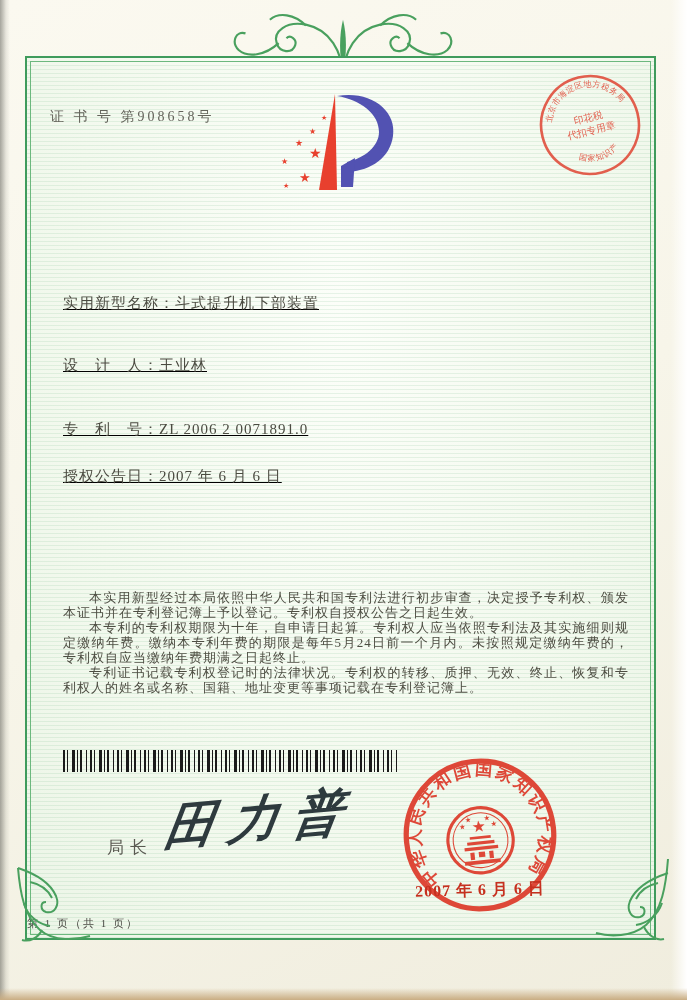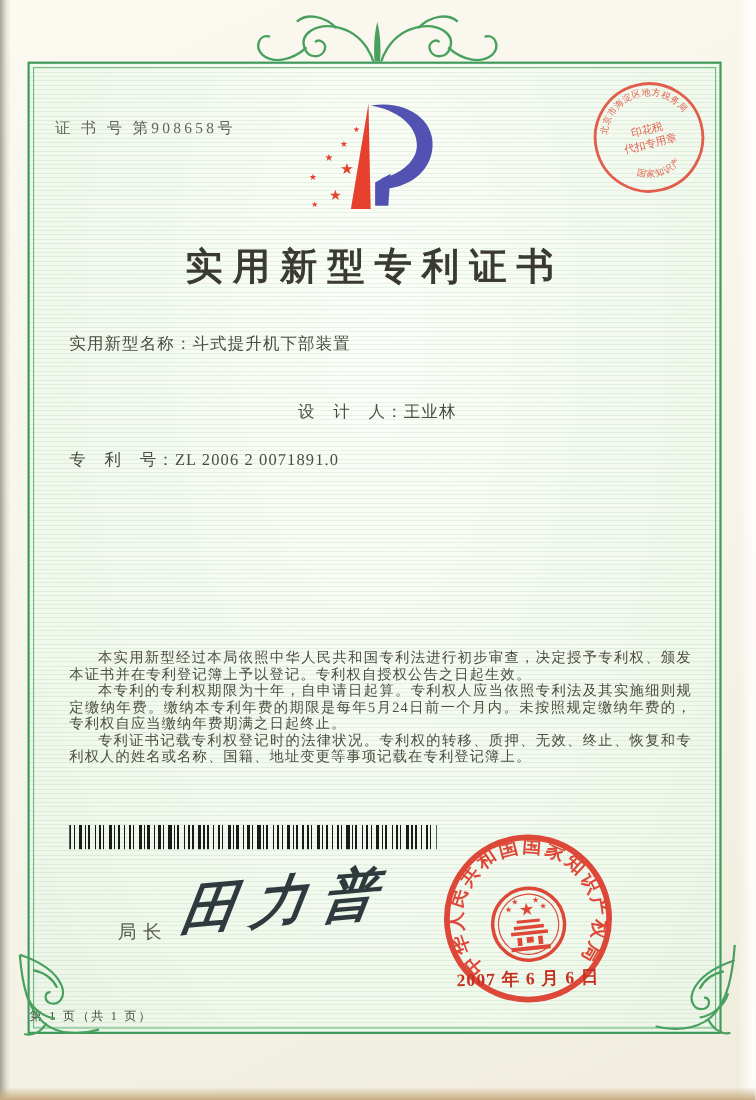--- a/index.html
+++ b/index.html
@@ -30,24 +30,24 @@
 
   .logo{position:absolute;left:248px;top:30px;width:140px;height:112px;}
   .tax-seal{position:absolute;left:510px;top:14px;width:106px;height:106px;opacity:.88;}
   .ornament-top{position:absolute;left:193px;top:10px;width:300px;height:78px;}
   .flourish-bl{position:absolute;left:8px;top:862px;width:88px;height:88px;}
   .flourish-br{position:absolute;left:590px;top:852px;width:88px;height:98px;transform:scaleX(-1);}
 
   .title{position:absolute;left:0;top:162px;width:100%;text-align:center;
     font-size:34px;font-weight:700;letter-spacing:9px;color:#3a3a30;}
 
-  .fields{position:absolute;left:36px;top:244px;width:560px;}
+  .fields{position:absolute;left:36px;top:234px;width:560px;text-decoration:underline;}
   .field-row{font-size:15px;line-height:22px;color:#4b4b41;letter-spacing:1px;}
   .field-row:nth-child(1){margin-bottom:40px;}
-  .field-row:nth-child(2){margin-bottom:22px;text-align:center;}
+  .field-row:nth-child(2){margin-bottom:42px;}
   .field-row:nth-child(3){margin-bottom:25px;}
   .field-row:nth-child(4){margin-bottom:29px;}
   .field-row:nth-child(5){margin-bottom:27px;}
 
   .paragraphs{position:absolute;left:36px;top:532px;width:566px;}
   .paragraphs p{margin:0;text-indent:2em;font-size:13px;line-height:15px;
     color:#4d4d42;text-align:justify;letter-spacing:1px;}
 
   .barcode{position:absolute;left:36px;top:692px;width:334px;height:22px;
     background-image:repeating-linear-gradient(90deg,
@@ -118,26 +118,26 @@
           <textPath href="#arcTaxTop" startOffset="2">北京市海淀区地方税务局</textPath>
         </text>
         <text font-size="10" fill="#e04a38" letter-spacing="1">
           <textPath href="#arcTaxBottom" startOffset="2">国家知识产权局</textPath>
         </text>
         <text x="65" y="60" text-anchor="middle" font-size="12" fill="#e04a38">印花税</text>
         <text x="65" y="76" text-anchor="middle" font-size="12" fill="#e04a38">代扣专用章</text>
       </g>
     </svg>
 
-    <div class="title">实用新型专利证书</div>
 
     <div class="fields">
       <div class="field-row"><span>实用新型名称：</span><span>斗式提升机下部装置</span></div>
       <div class="field-row"><span>设　计　人：</span><span>王业林</span></div>
       <div class="field-row"><span>专　利　号：</span><span>ZL 2006 2 0071891.0</span></div>
+      <div class="field-row"><span>授权公告日：</span><span>2007 年 6 月 6 日</span></div>
     </div>
 
     <div class="paragraphs">
       <p>本实用新型经过本局依照中华人民共和国专利法进行初步审查，决定授予专利权、颁发本证书并在专利登记簿上予以登记。专利权自授权公告之日起生效。</p>
       <p>本专利的专利权期限为十年，自申请日起算。专利权人应当依照专利法及其实施细则规定缴纳年费。缴纳本专利年费的期限是每年5月24日前一个月内。未按照规定缴纳年费的，专利权自应当缴纳年费期满之日起终止。</p>
       <p>专利证书记载专利权登记时的法律状况。专利权的转移、质押、无效、终止、恢复和专利权人的姓名或名称、国籍、地址变更等事项记载在专利登记簿上。</p>
     </div>
 
     <div class="barcode"></div>
 

